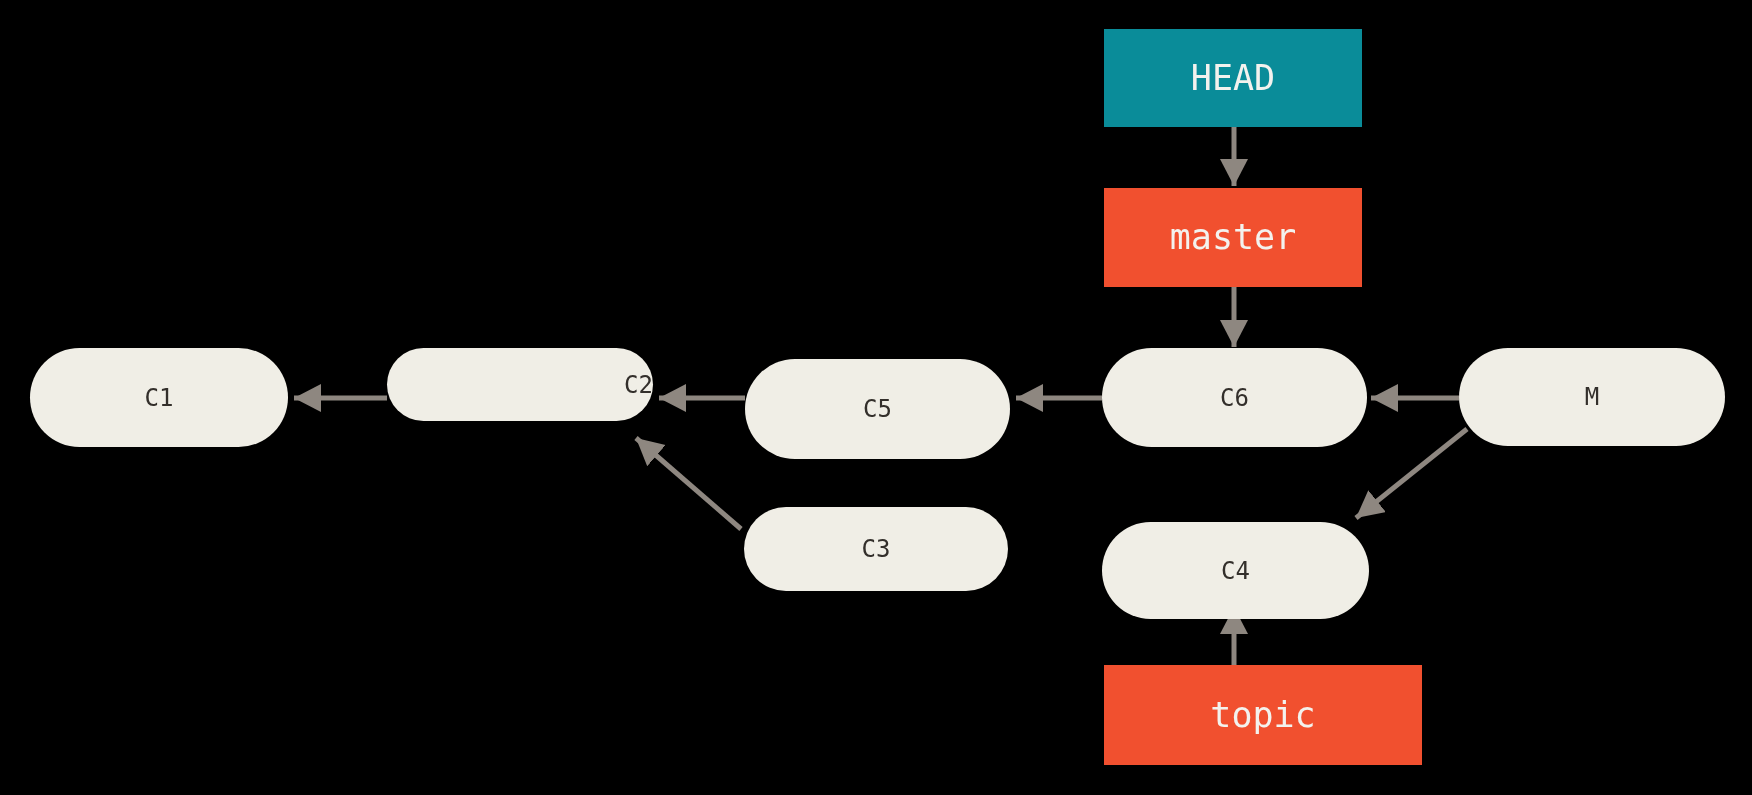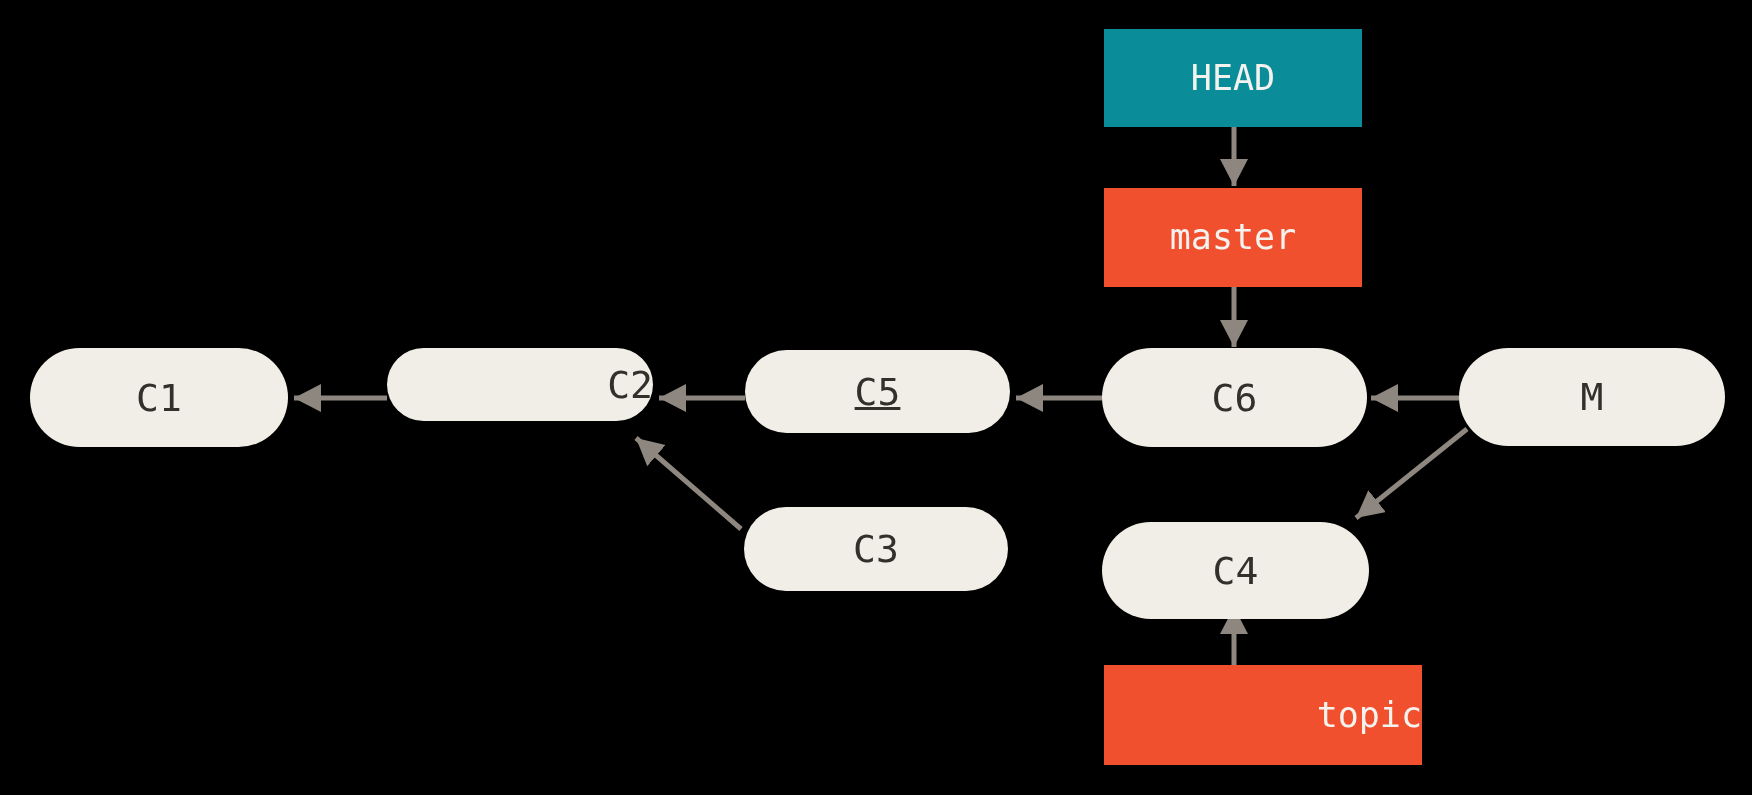--- a/index.html
+++ b/index.html
@@ -33,21 +33,21 @@
     stroke: var(--arrow);
     stroke-width: 5;
     fill: none;
   }
   .arrowhead { fill: var(--arrow); }
   .node {
     position: absolute;
     display: flex;
     align-items: center;
     justify-content: center;
-    font-size: 38px;
+    font-size: 24px;
     line-height: 1;
   }
   .pill {
     background: var(--commit-pill);
     color: var(--commit-text);
     border-radius: 50px;
   }
   .ref-box {
     color: var(--box-text);
     font-size: 35px;
@@ -86,37 +86,37 @@
   </div>
 
   <div class="node pill" style="left:30px; top:348px; width:258px; height:99px;">
     <span>C1</span>
   </div>
 
   <div class="node pill" style="left:387px; top:348px; width:266px; height:73px;justify-content:flex-end;">
     <span>C2</span>
   </div>
 
-  <div class="node pill" style="left:745px; top:350px; width:265px; height:83px;text-decoration:underline;">
+  <div class="node pill" style="left:745px; top:359px; width:265px; height:100px;">
     <span>C5</span>
   </div>
 
   <div class="node pill" style="left:1102px; top:348px; width:265px; height:99px;">
     <span>C6</span>
   </div>
 
   <div class="node pill" style="left:1459px; top:348px; width:266px; height:98px;">
     <span>M</span>
   </div>
 
   <div class="node pill" style="left:744px; top:507px; width:264px; height:84px;">
     <span>C3</span>
   </div>
 
   <div class="node pill" style="left:1102px; top:508px; width:267px; height:97px;margin-top:14px;">
     <span>C4</span>
   </div>
 
-  <div class="node ref-box ref-branch" style="left:1104px; top:665px; width:318px; height:100px;justify-content:flex-end;">
+  <div class="node ref-box ref-branch" style="left:1104px; top:665px; width:318px; height:100px;">
     <span>topic</span>
   </div>
 
 </div>
 
 </body></html>

